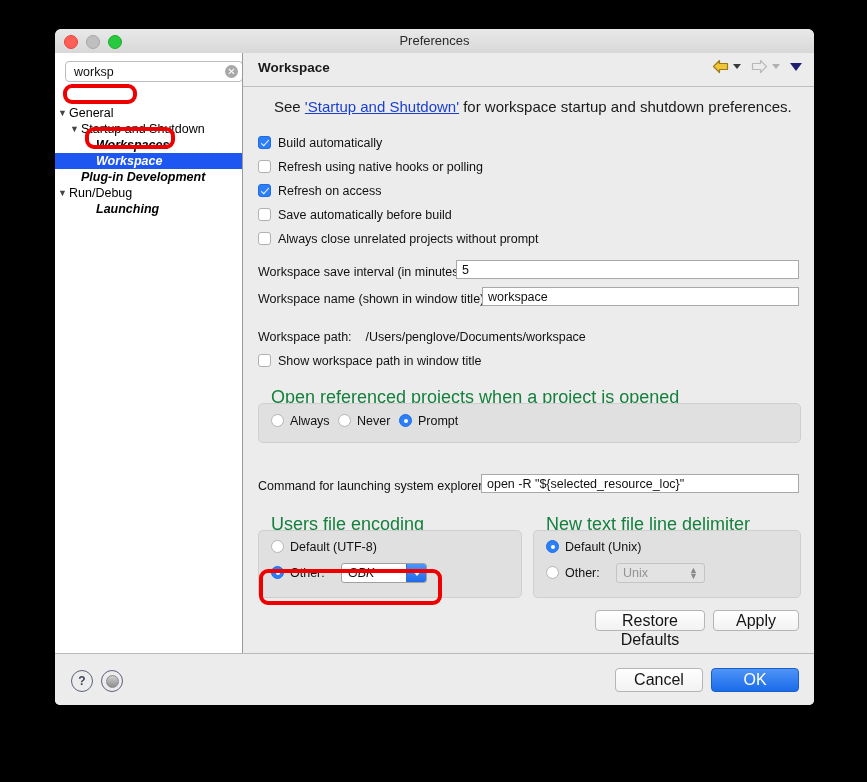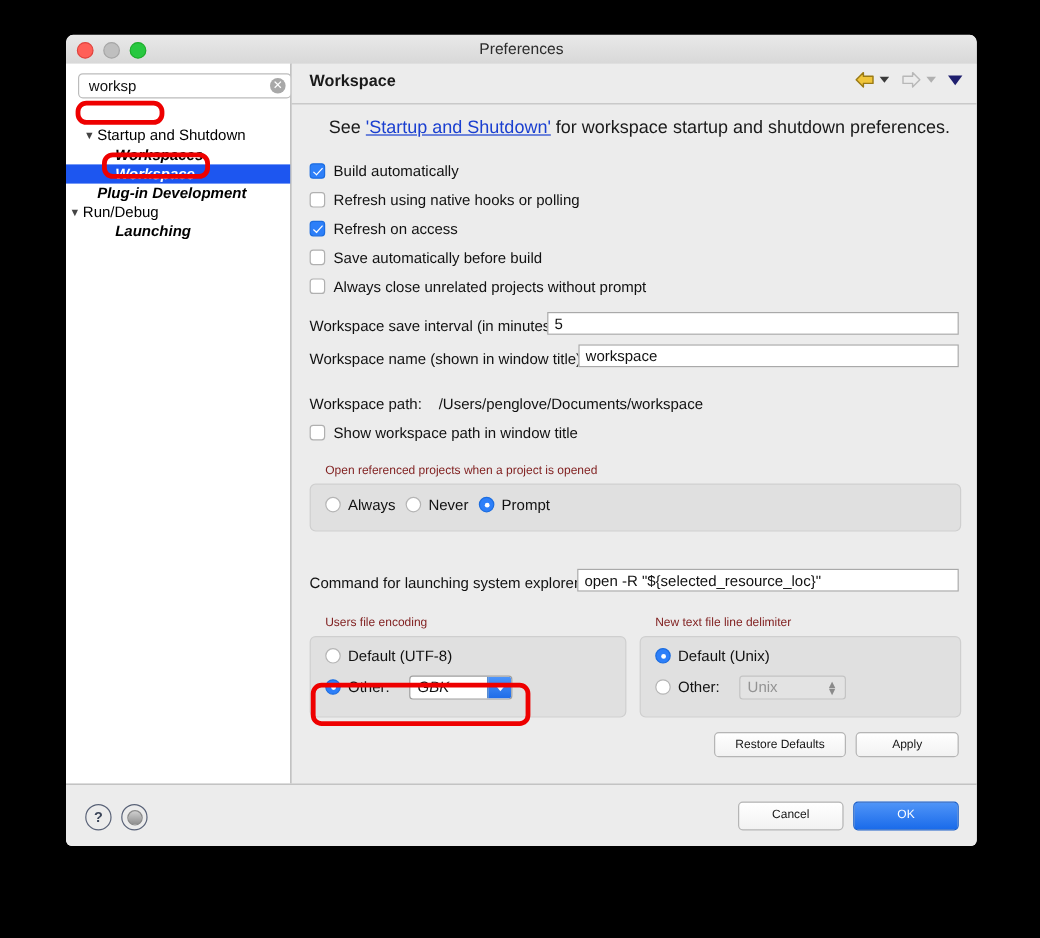--- a/index.html
+++ b/index.html
@@ -238,22 +238,22 @@
 
   
   .groupbox {
     position: absolute;
     background: #e0e0e0;
     border: 1px solid #cfcfcf;
     border-radius: 5px;
   }
   .grouplabel {
     position: absolute;
-    font-size: 10px;
-    color: #7f1d1d;
+    font-size: 18px;
+    color: #15803d;
   }
 
   .radio {
     display: inline-block;
     width: 13px; height: 13px;
     border-radius: 50%;
     border: 1px solid #b5b5b5;
     background: #fff;
     vertical-align: -2px;
     margin-right: 6px;
@@ -318,21 +318,21 @@
     text-align: center;
   }
 
   
   .btn {
     position: absolute;
     box-sizing: border-box;
     background: linear-gradient(to bottom, #ffffff, #f2f2f2);
     border: 1px solid #b5b5b5;
     border-radius: 4px;
-    font-size: 10px;
+    font-size: 16px;
     font-family: "Liberation Sans", sans-serif;
     color: #141414;
     text-align: center;
     cursor: default;
   }
   .btn.primary {
     background: linear-gradient(to bottom, #4f94f7, #1a6bea);
     border: 1px solid #1a5fc9;
     color: #fff;
   }
@@ -393,20 +393,23 @@
 
       <div class="sidebar">
 
         <div class="search-wrap">
           <input class="search-input" type="text" value="worksp" style="">
           <div class="search-clear">✕</div>
         </div>
 
         <div class="tree">
 
+          <div class="tree-row ind0">
+            <span class="twisty">▼</span><span class="lbl">General</span>
+          </div>
 
           <div class="tree-row ind1">
             <span class="twisty">▼</span><span class="lbl">Startup and Shutdown</span>
           </div>
 
           <div class="tree-row ind2">
             <span class="tw-spacer"></span><span class="lbl bold">Workspaces</span>
           </div>
 
           <div class="tree-row ind2 sel">

